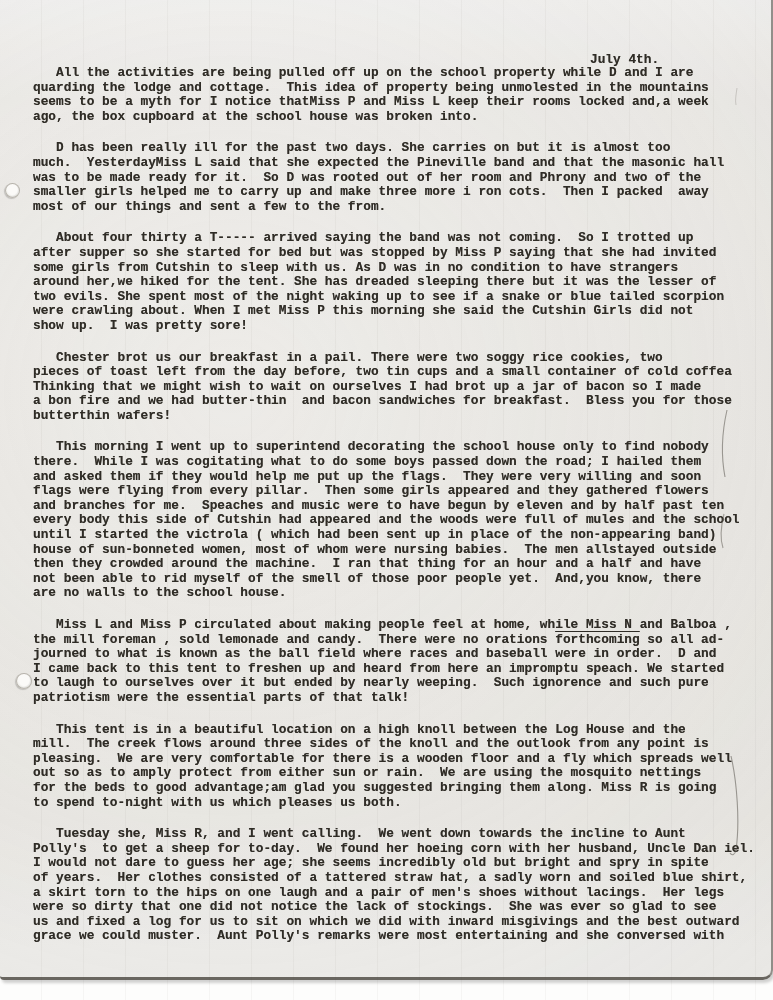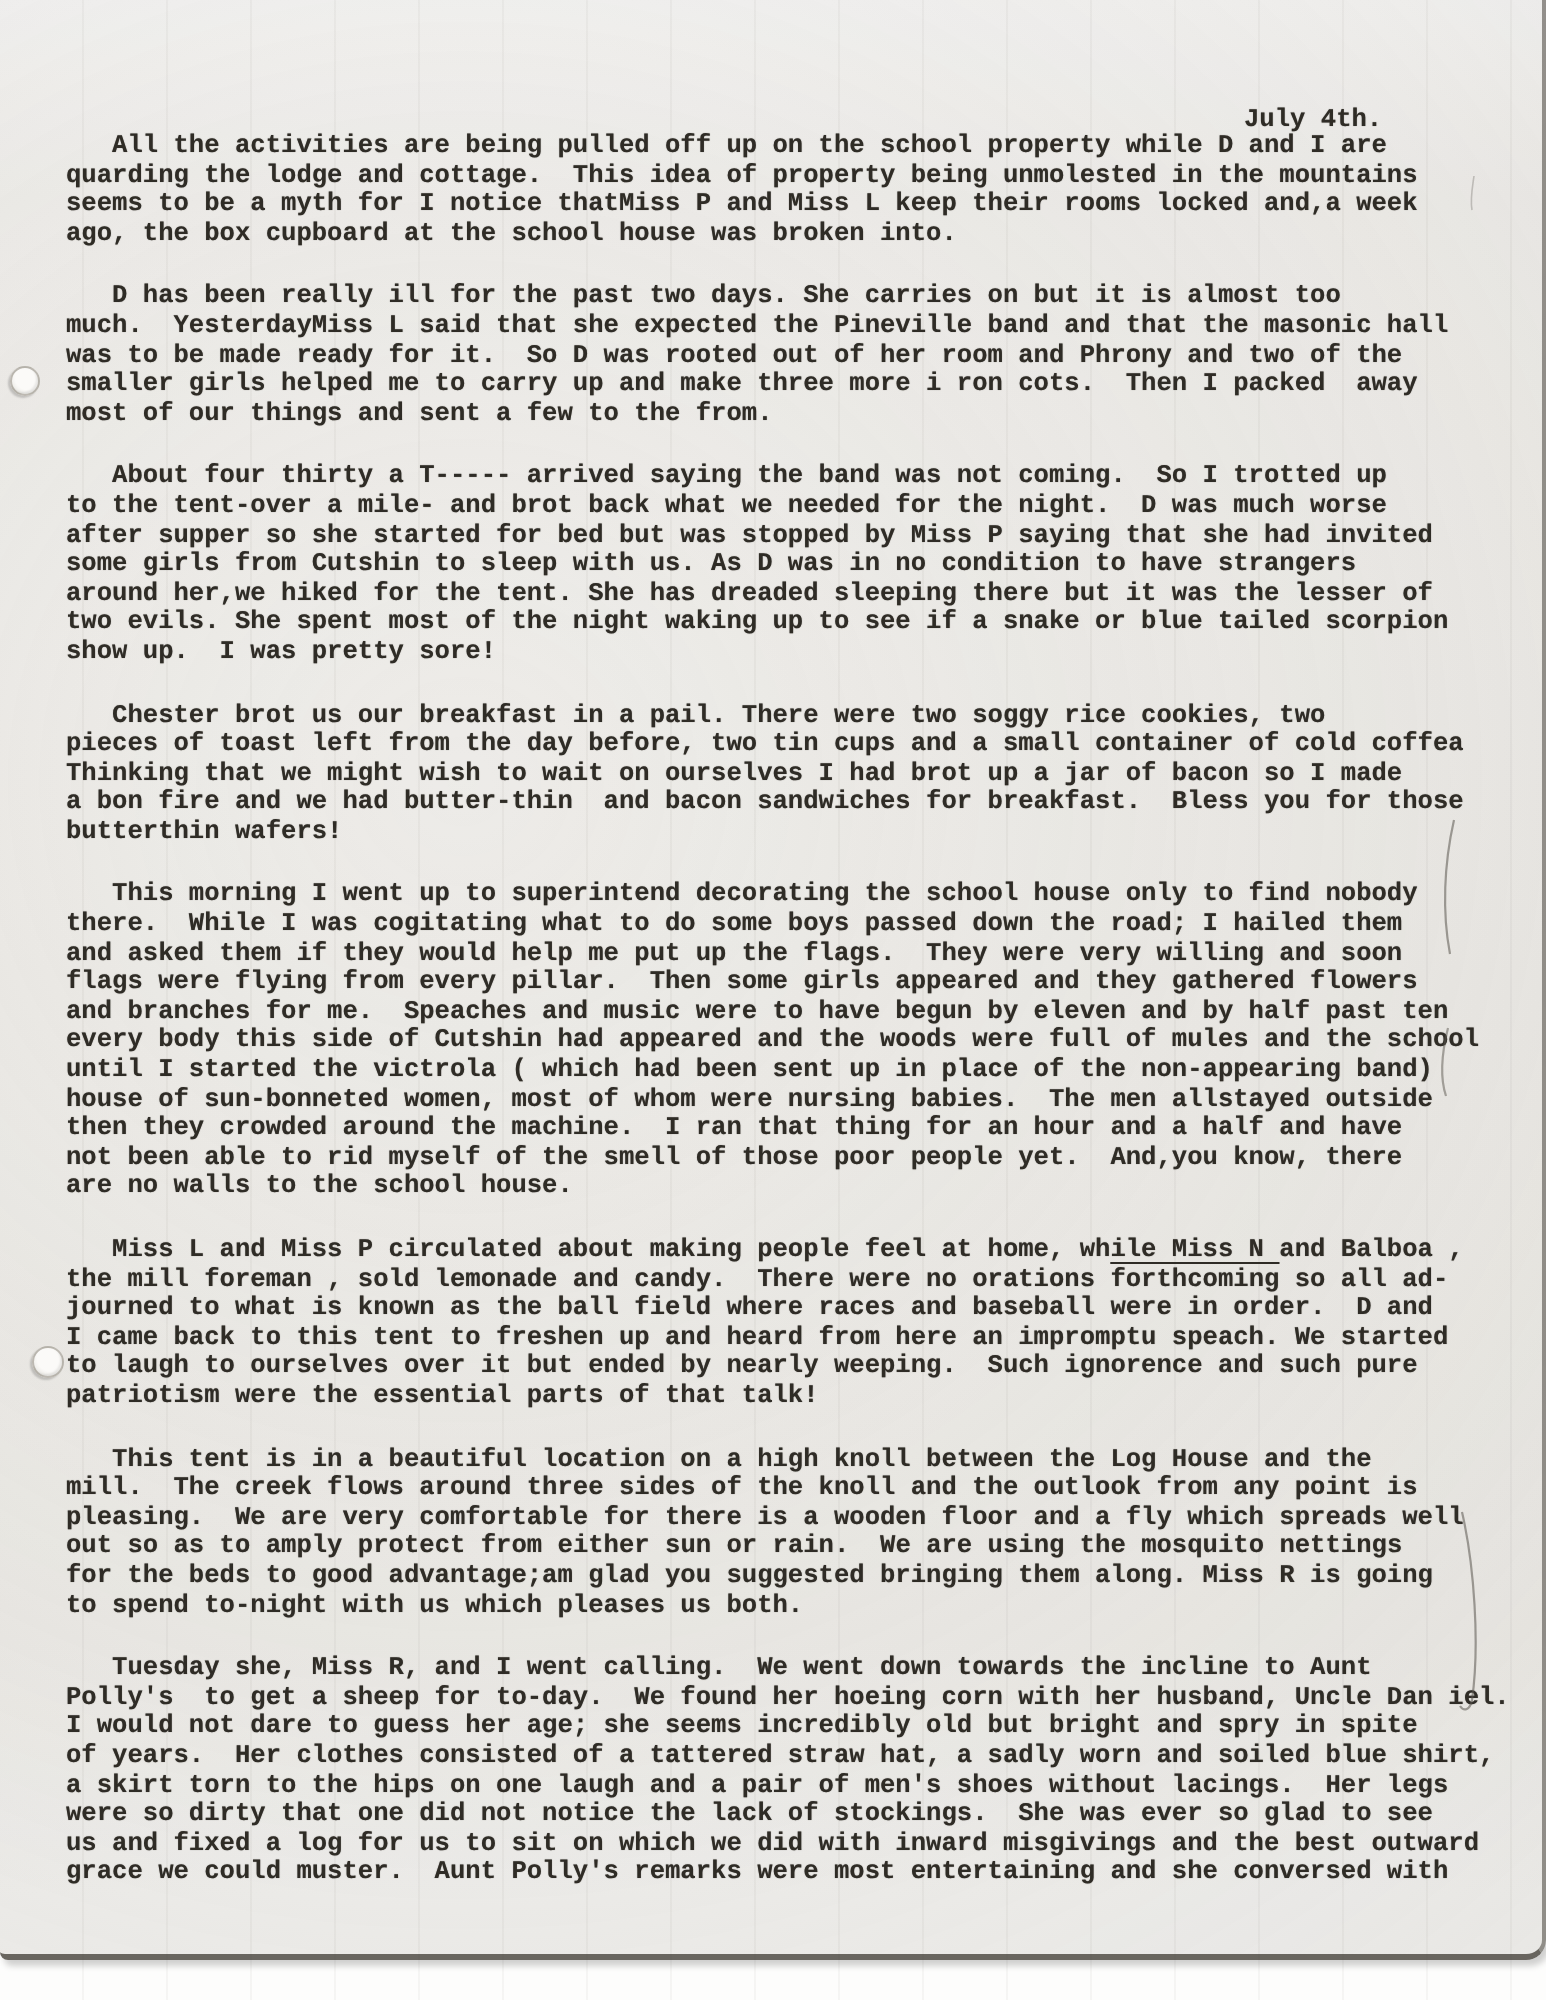--- a/index.html
+++ b/index.html
@@ -21,21 +21,21 @@
     background:
       repeating-linear-gradient(90deg, transparent 0 41px, rgba(95,90,80,0.05) 41px 42px),
       radial-gradient(120% 90% at 30% 40%, rgba(255,255,255,0.25), rgba(0,0,0,0.02)),
       linear-gradient(180deg,#efeeec 0%, #e9e7e3 10%, #e6e4df 50%, #e7e5e0 84%, #ecebe8 97%);
     border-right:2px solid rgba(70,66,58,0.55);
     border-bottom:3px solid rgba(60,56,48,0.75);
     border-radius:0 0 10px 4px;
     box-shadow:2px 3px 3px rgba(0,0,0,0.18);
   }
   .date{
-    position:absolute;left:622px;top:52px;
+    position:absolute;left:590px;top:52px;
     font-size:12.8px;font-weight:700;color:#2f2c26;
     text-shadow:0 0 0.5px rgba(47,44,38,0.55);
     white-space:pre;
   }
   .doc-body{
     position:absolute;left:33px;top:66px;width:732px;
     color:#2f2c26;
     text-shadow:0 0 0.5px rgba(47,44,38,0.55);
   }
   .para + .para{margin-top:17px;}
@@ -77,25 +77,25 @@
       </div>
       <div class="para">
         <div class="line">   D has been really ill for the past two days. She carries on but it is almost too</div>
         <div class="line">much.  YesterdayMiss L said that she expected the Pineville band and that the masonic hall</div>
         <div class="line">was to be made ready for it.  So D was rooted out of her room and Phrony and two of the</div>
         <div class="line">smaller girls helped me to carry up and make three more i ron cots.  Then I packed  away</div>
         <div class="line">most of our things and sent a few to the from.</div>
       </div>
       <div class="para">
         <div class="line">   About four thirty a T----- arrived saying the band was not coming.  So I trotted up</div>
-        <div class="line">to the tent-over a mile- and brot back what we needed for the night.  D was much worse</div>
         <div class="line">after supper so she started for bed but was stopped by Miss P saying that she had invited</div>
         <div class="line">some girls from Cutshin to sleep with us. As D was in no condition to have strangers</div>
         <div class="line">around her,we hiked for the tent. She has dreaded sleeping there but it was the lesser of</div>
         <div class="line">two evils. She spent most of the night waking up to see if a snake or blue tailed scorpion</div>
+        <div class="line">were crawling about. When I met Miss P this morning she said the Cutshin Girls did not</div>
         <div class="line">show up.  I was pretty sore!</div>
       </div>
       <div class="para">
         <div class="line">   Chester brot us our breakfast in a pail. There were two soggy rice cookies, two</div>
         <div class="line">pieces of toast left from the day before, two tin cups and a small container of cold coffea</div>
         <div class="line">Thinking that we might wish to wait on ourselves I had brot up a jar of bacon so I made</div>
         <div class="line">a bon fire and we had butter-thin  and bacon sandwiches for breakfast.  Bless you for those</div>
         <div class="line">butterthin wafers!</div>
       </div>
       <div class="para">

